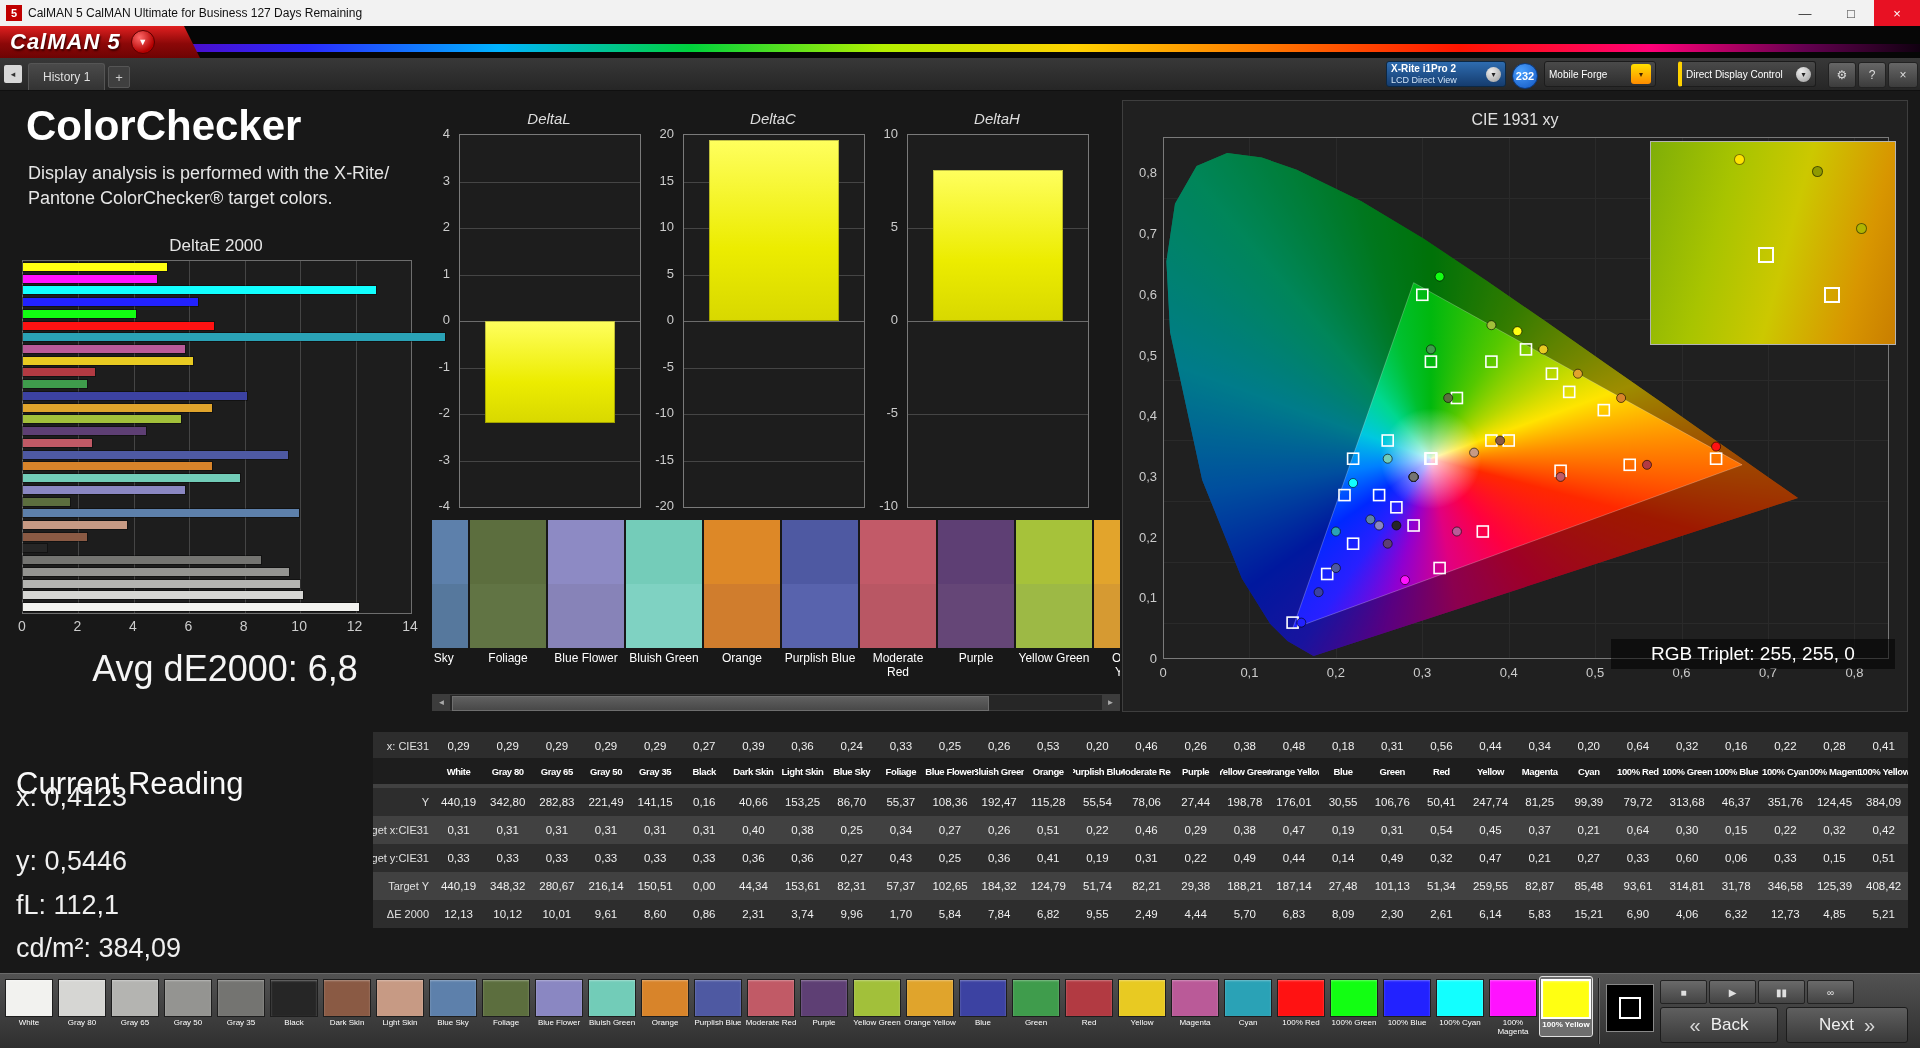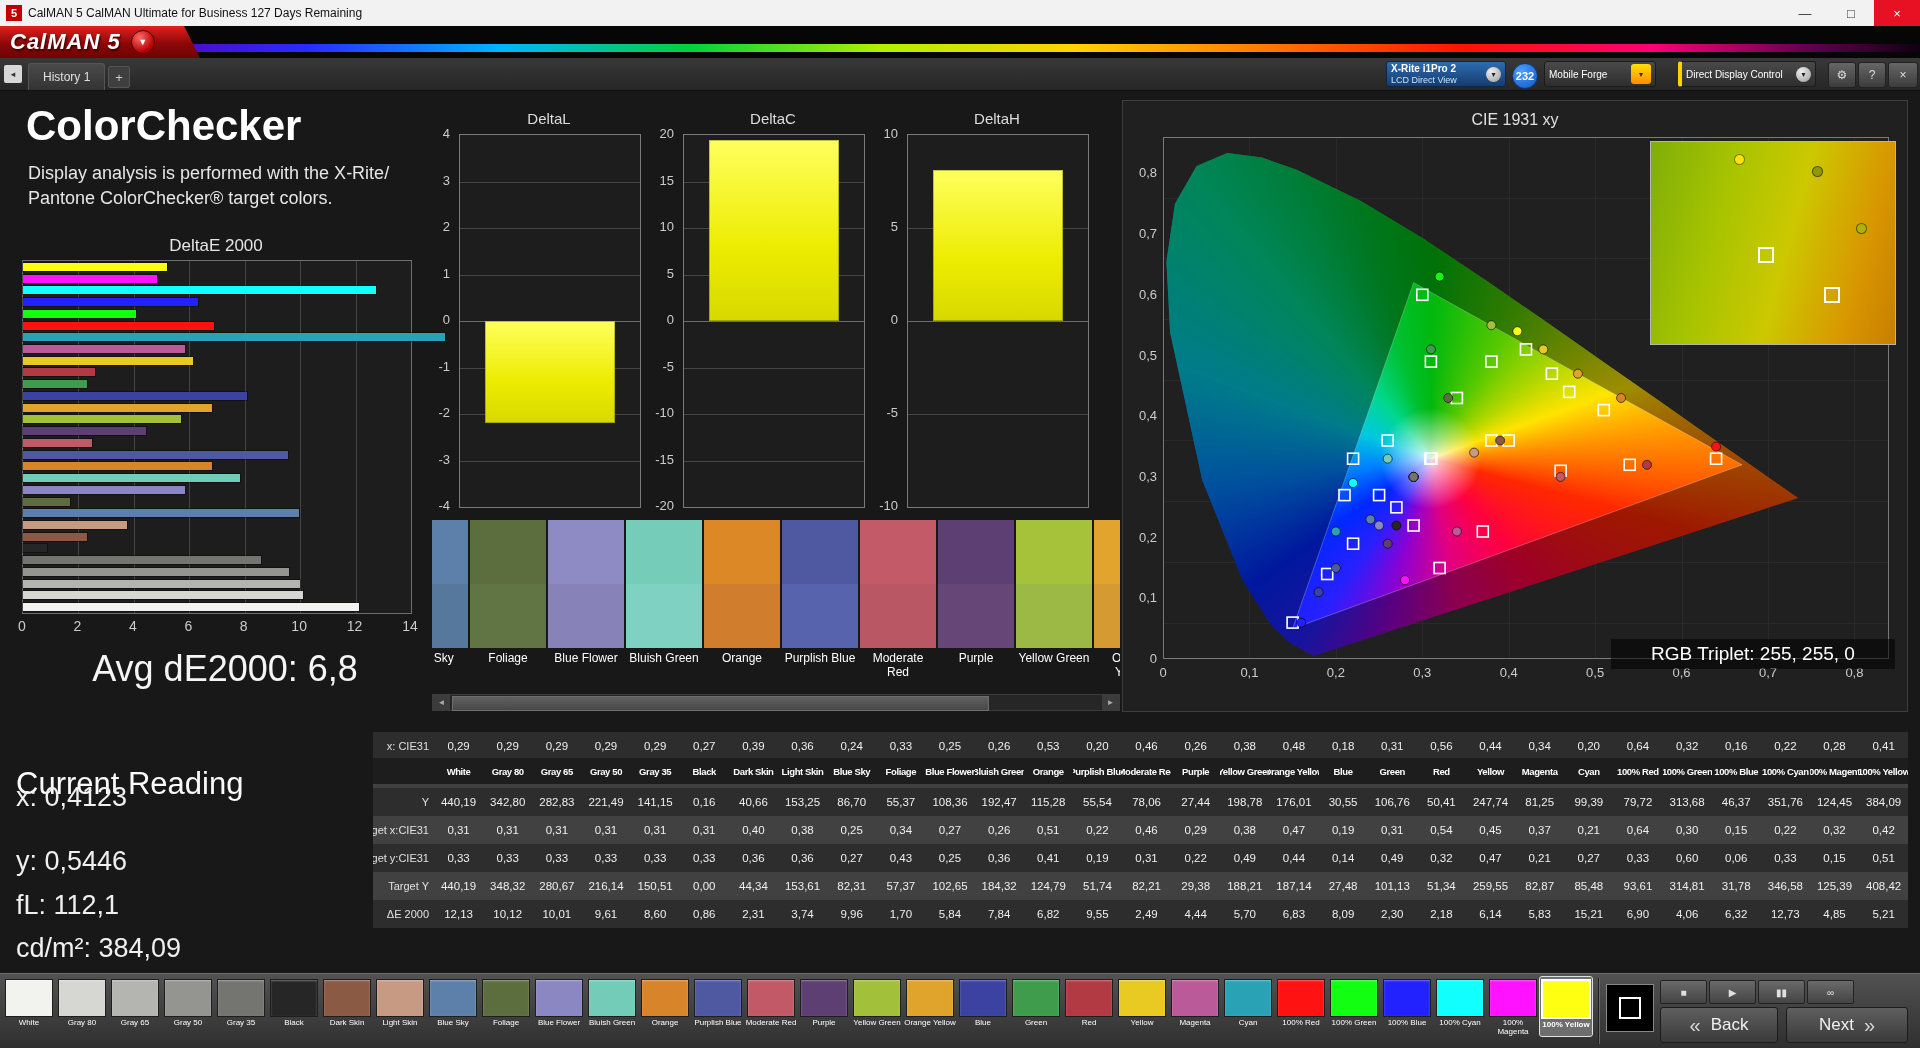--- a/index.html
+++ b/index.html
@@ -53,21 +53,21 @@
   .hbar{position:absolute;left:0;height:8px;box-shadow:0 0 0 1px rgba(0,0,0,0.35);}
   #de-xlabels{position:absolute;left:22px;top:618px;width:388px;height:18px;font-size:14px;color:#ccc;}
   #de-xlabels span{position:absolute;transform:translateX(-50%);top:0;}
   #avg-label{position:absolute;left:30px;top:648px;width:390px;text-align:center;font-size:36px;color:#f5f5f5;}
   #max-label{position:absolute;left:30px;top:692px;width:390px;text-align:center;font-size:29px;color:#f5f5f5;}
   #cr-title{position:absolute;left:16px;top:746px;font-size:31px;color:#fafafa;margin-top:20px;}
   .cr-val{position:absolute;left:16px;font-size:27px;color:#f0f0f0;}
   #cr-x{top:782px;} #cr-y{top:846px;} #cr-fl{top:890px;} #cr-cd{top:933px;}
 
   
-  .vchart-title{position:absolute;top:110px;width:182px;text-align:center;font-size:15px;color:#ddd;}
+  .vchart-title{position:absolute;top:110px;width:182px;text-align:center;font-size:15px;color:#ddd;font-style:italic;}
   #dl-title{left:458px;} #dc-title{left:682px;} #dh-title{left:906px;}
   .vplot{position:absolute;top:134px;width:180px;height:372px;border:1px solid #7a7a7a;background:#1d1d1d;}
   #dl-plot{left:459px;} #dc-plot{left:683px;} #dh-plot{left:907px;}
   .hgrid{position:absolute;left:0;right:0;height:1px;background:#454545;}
   .hgrid.zero{background:#6c6c6c;}
   .vbar{position:absolute;left:14%;width:72%;background:linear-gradient(180deg,#ffff5e,#ecec00 60%,#d8d800);box-shadow:inset 0 0 0 1px rgba(0,0,0,0.25);}
   .ylabels{position:absolute;top:134px;width:34px;height:372px;font-size:13px;color:#ccc;}
   #dl-ylabels{left:420px;} #dc-ylabels{left:644px;text-align:right;} #dh-ylabels{left:868px;}
   .ylabels span{position:absolute;right:4px;}
 
@@ -736,21 +736,21 @@
           <div class="td">5,84</div>
           <div class="td">7,84</div>
           <div class="td">6,82</div>
           <div class="td">9,55</div>
           <div class="td">2,49</div>
           <div class="td">4,44</div>
           <div class="td">5,70</div>
           <div class="td">6,83</div>
           <div class="td">8,09</div>
           <div class="td">2,30</div>
-          <div class="td">2,18</div>
+          <div class="td">2,61</div>
           <div class="td">6,14</div>
           <div class="td">5,83</div>
           <div class="td">15,21</div>
           <div class="td">6,90</div>
           <div class="td">4,06</div>
           <div class="td">6,32</div>
           <div class="td">12,73</div>
           <div class="td">4,85</div>
           <div class="td">5,21</div>
         </div>

